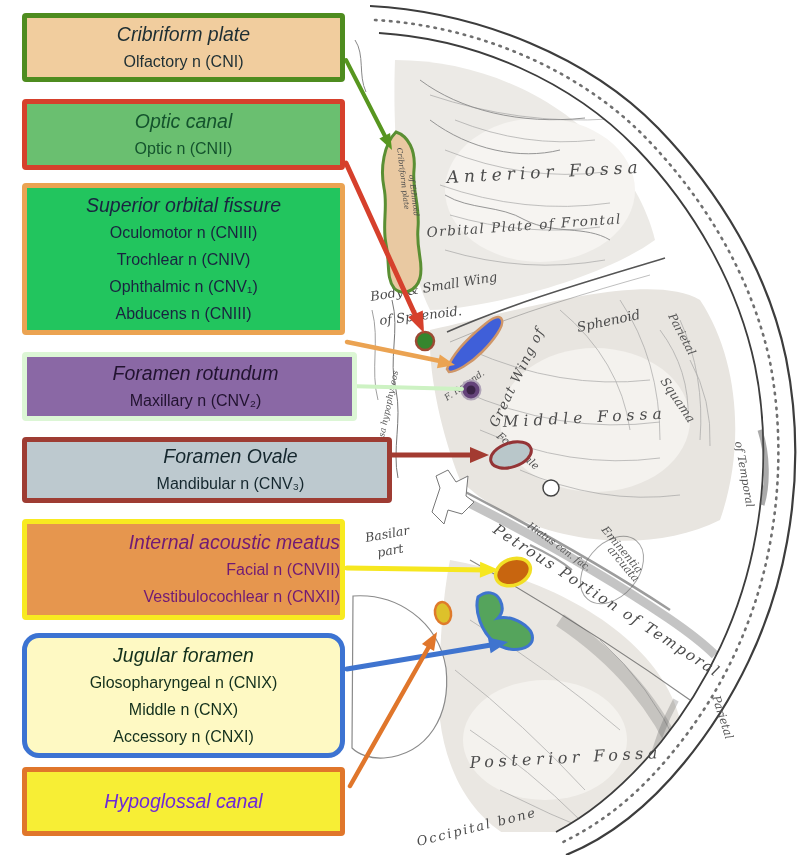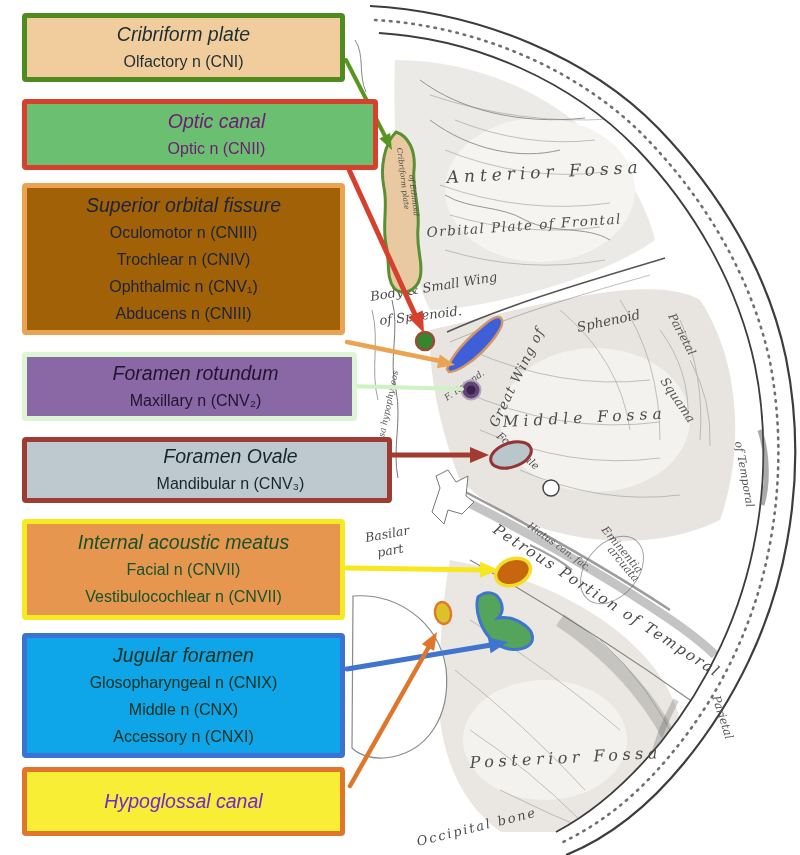--- a/index.html
+++ b/index.html
@@ -144,50 +144,50 @@
     <line x1="350" y1="786" x2="431" y2="643" stroke-width="4.5" style="stroke: rgb(224, 118, 43);"></line>
     <polygon points="0,0 -18,-7 -18,7" transform="translate(437,632) rotate(-60)" style="fill: rgb(224, 118, 43);"></polygon>
   </g>
 </svg>
 
 <div class="label-box" style="top: 13px; height: 59px; background-color: rgb(241, 205, 158); border-color: rgb(78, 140, 31); color: rgb(29, 46, 51);">
   <div class="bx-title">Cribriform plate</div>
   <div class="bx-line">Olfactory n (CNI)</div>
 </div>
 
-<div class="label-box" style="top: 99px; height: 61px; background-color: rgb(106, 191, 112); border-color: rgb(214, 64, 44); color: #701a75; padding-left: 33px;">
+<div class="label-box" style="top: 99px; height: 61px; background-color: rgb(106, 191, 112); border-color: rgb(214, 64, 44); color: #14532d;">
   <div class="bx-title">Optic canal</div>
   <div class="bx-line">Optic n (CNII)</div>
 </div>
 
-<div class="label-box" style="top: 183px; height: 142px; background-color: #a16207; border-color: rgb(235, 163, 82); color: rgb(26, 35, 64);">
+<div class="label-box" style="top: 183px; height: 142px; background-color: #22c55e; border-color: rgb(235, 163, 82); color: rgb(26, 35, 64);">
   <div class="bx-title">Superior orbital fissure</div>
   <div class="bx-line">Oculomotor n (CNIII)</div>
   <div class="bx-line">Trochlear n (CNIV)</div>
   <div class="bx-line">Ophthalmic n (CNV₁)</div>
   <div class="bx-line">Abducens n (CNIII)</div>
 </div>
 
 <div class="label-box" style="top: 352px; height: 59px; background-color: rgb(138, 104, 165); border-color: rgb(220, 246, 213); color: rgb(34, 19, 48); padding-left: 12px;">
   <div class="bx-title">Foramen rotundum</div>
   <div class="bx-line">Maxillary n (CNV₂)</div>
 </div>
 
 <div class="label-box" style="top: 437px; height: 56px; background-color: rgb(189, 201, 207); border-color: rgb(158, 60, 51); color: rgb(21, 39, 46); padding-left: 47px;">
   <div class="bx-title">Foramen Ovale</div>
   <div class="bx-line">Mandibular n (CNV₃)</div>
 </div>
 
-<div class="label-box" style="top: 519px; height: 91px; background-color: rgb(230, 150, 78); border-color: rgb(248, 234, 32); color: #14532d;">
+<div class="label-box" style="top: 519px; height: 91px; background-color: rgb(230, 150, 78); border-color: rgb(248, 234, 32); color: #701a75; align-items: flex-end;">
   <div class="bx-title">Internal acoustic meatus</div>
   <div class="bx-line">Facial n (CNVII)</div>
-  <div class="bx-line">Vestibulocochlear n (CNVII)</div>
+  <div class="bx-line">Vestibulocochlear n (CNXII)</div>
 </div>
 
-<div class="label-box" style="top: 633px; height: 115px; background-color: #0ea5e9; border-color: rgb(60, 115, 210); color: rgb(19, 48, 28);">
+<div class="label-box" style="top: 633px; height: 115px; background-color: #fef9c3; border-color: rgb(60, 115, 210); color: rgb(19, 48, 28); border-radius: 17px;">
   <div class="bx-title">Jugular foramen</div>
   <div class="bx-line">Glosopharyngeal n (CNIX)</div>
   <div class="bx-line">Middle n (CNX)</div>
   <div class="bx-line">Accessory n (CNXI)</div>
 </div>
 
 <div class="label-box" style="top: 767px; height: 59px; background-color: rgb(247, 238, 53); border-color: rgb(224, 118, 43); color: #6d28d9; gap: 45px;">
   <div class="bx-title">Hypoglossal canal</div>
 </div>
 

